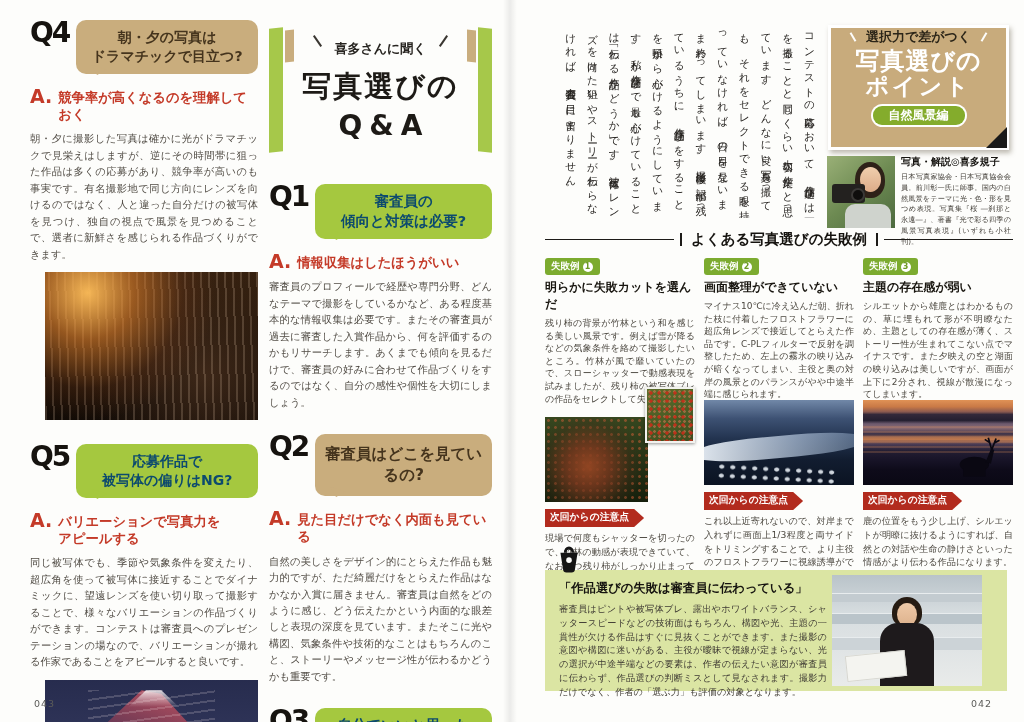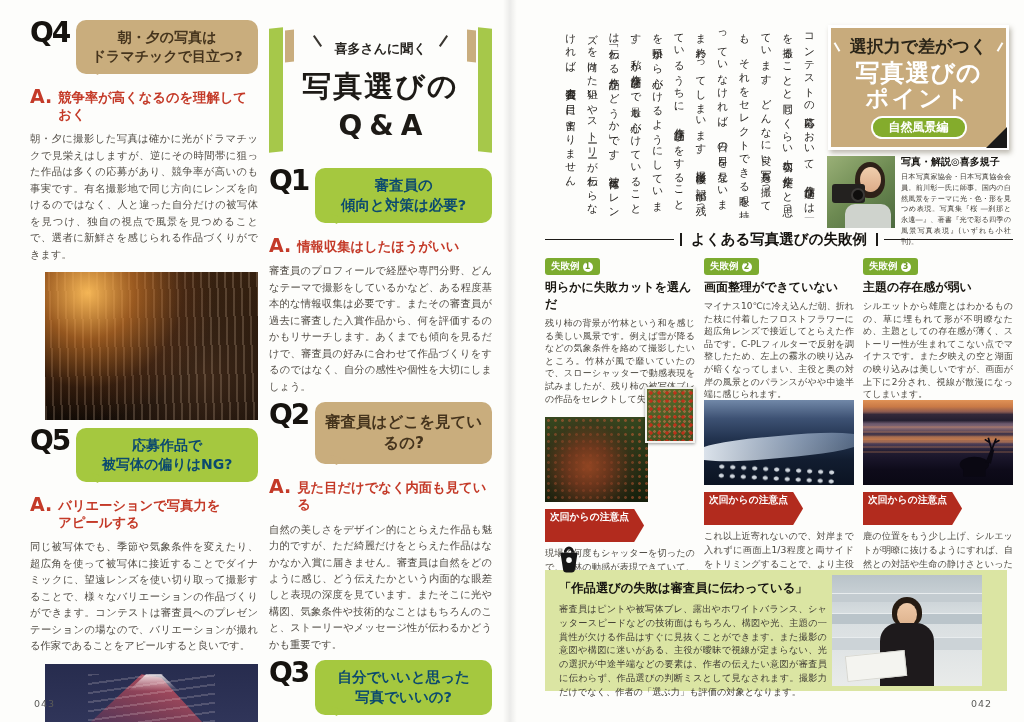--- a/index.html
+++ b/index.html
@@ -3,21 +3,21 @@
 <meta charset="utf-8">
 <style>
   * { margin:0; padding:0; box-sizing:border-box; }
   body { background:#e9e7e2; font-family:"DejaVu Sans", sans-serif; }
   .spread { position:relative; width:1024px; height:722px; background:#fdfdfb; overflow:hidden;
             box-shadow:0 2px 8px rgba(0,0,0,.2); }
   .gutter { position:absolute; left:503px; top:0; width:14px; height:100%;
             background:linear-gradient(90deg, rgba(0,0,0,0) 0%, rgba(0,0,0,.07) 50%, rgba(0,0,0,0) 100%); }
 
   
-  .qblock { margin-top:8px; }
+  .qblock { margin-top:24px; }
   .qrow { display:flex; align-items:flex-start; gap:5px; }
   .qnum { font-size:28px; font-weight:900; line-height:.95; letter-spacing:-2px; color:#16130f;
           font-family:"DejaVu Sans", sans-serif; }
   .bubble { flex:1; border-radius:10px; padding:8px 4px; text-align:center; font-weight:800;
             font-size:14px; line-height:1.35; white-space:pre-line; position:relative; margin-left:2px; }
   .bubble.tan { background:#c9ad7d; color:#45341d; }
   .bubble.green { background:#a5c83f; color:#0c4a6e; }
   .bubble::after { content:""; position:absolute; left:13px; bottom:-9px;
                    border:8px solid transparent; transform:rotate(18deg); }
   .bubble.tan::after { border-top-color:#c9ad7d; }
@@ -70,21 +70,21 @@
 
   
   .vintro { position:absolute; left:532px; top:26px; width:288px; height:192px;
     writing-mode:vertical-rl; font-family:"DejaVu Serif", serif; font-size:10.6px;
     line-height:2.05; letter-spacing:1.5px; color:#221f1c; overflow:hidden; }
 
   .tbox { position:absolute; left:828px; top:25px; width:181px; height:125px;
     background:#c8ab7c; border:3px solid #fff; box-shadow:2px 3px 5px rgba(70,58,35,.35); text-align:center; }
   .tcorner { position:absolute; right:-1px; bottom:-1px; width:0; height:0;
     border-left:21px solid transparent; border-bottom:21px solid #191919; }
-  .tkicker { margin-top:7px; font-size:17px; font-weight:800; color:#2b2518;
+  .tkicker { font-size:13px; font-weight:800; color:#2b2518;
     display:flex; justify-content:center; align-items:center; gap:8px;text-align:center; }
   .wsl { width:10px; height:2px; background:#fdfdfb; }
   .wsl.a { transform:rotate(60deg); } .wsl.b { transform:rotate(-60deg); }
   .tt1 { font-size:24px; font-weight:900; color:#fff; letter-spacing:1px; margin-top:2px; line-height:1.1; }
   .tt2 { font-size:23px; font-weight:900; color:#fff; letter-spacing:3px; line-height:1.05; }
   .tbadge-wrap { margin:5px auto 0; background:#fff; border-radius:12px; padding:2px; width:fit-content; }
   .tbadge { background:#84ac2c; color:#fff; font-size:12px; font-weight:800; border-radius:9px; padding:1px 16px; }
 
   .author-photo { position:absolute; left:827px; top:156px; width:68px; height:72px; overflow:hidden;
     background:linear-gradient(140deg,#9ab077 0%,#6d8a52 50%,#4c6a3e 100%); }
@@ -131,21 +131,21 @@
   .ice { position:absolute; left:-6%; top:42%; width:112%; height:26%; transform:rotate(-5deg);
     background:linear-gradient(90deg,rgba(238,244,250,.95),rgba(190,208,230,.65) 60%,rgba(150,175,205,.4)); border-radius:40%; }
   .frost-dots { position:absolute; left:8%; bottom:4%; width:80%; height:20%; transform:rotate(3deg);
     background-image:radial-gradient(rgba(240,246,252,.85) 2px, rgba(0,0,0,0) 3px); background-size:11px 9px; }
   .fp3 { position:relative; overflow:hidden;
     background:linear-gradient(180deg,#e09256 0%,#c97946 8%,#8a5a50 14%,#33293a 17%,#241f30 24%,#6e5a6e 28%,#8a6a72 33%,#3a3148 40%,#c77d4e 46%,#4a3c55 52%,#221d32 60%,#181428 70%,#0e0b1a 82%,#0a0814 100%); }
   .water-streaks { position:absolute; left:0; top:30%; width:100%; height:32%;
     background:repeating-linear-gradient(180deg, rgba(235,150,90,.22) 0 1.5px, rgba(0,0,0,0) 1.5px 5px); }
   .deer { position:absolute; right:10px; bottom:8px; width:52px; height:44px; }
   .ribbon { margin-top:7px; display:inline-block; background:#b22b1e; color:#fff; font-size:9.8px;
-    font-weight:800; padding:2px 15px 18px 5px; clip-path:polygon(0 0,90% 0,100% 50%,90% 100%,0 100%); }
+    font-weight:800; padding:2px 15px 3px 5px; clip-path:polygon(0 0,90% 0,100% 50%,90% 100%,0 100%); }
   .fnote { margin-top:4px; font-size:9.2px; line-height:1.5; color:#4c4840; text-align:justify; }
 
   .clip-icon { position:absolute; left:556px; top:543px; width:26px; height:30px; z-index:3; }
   .summary { position:absolute; left:545px; top:570px; width:462px; height:121px; background:#dbe5a3; }
   .sum-text { position:absolute; left:14px; top:10px; width:268px; }
   .sum-title { font-size:12.3px; font-weight:900; color:#15130f; }
   .sum-body { margin-top:5px; font-size:9.2px; line-height:1.5; color:#3e3a33; text-align:justify; }
   .sum-photo { position:absolute; right:25px; top:5px; width:150px; height:111px; overflow:hidden;
     background:linear-gradient(180deg,#b9c3c9 0%,#d7dde0 35%,#e9ebea 100%); }
   .desk { position:absolute; background:#c3cbd0; transform:skewX(-16deg); border-top:1px solid #e8ecee; }

